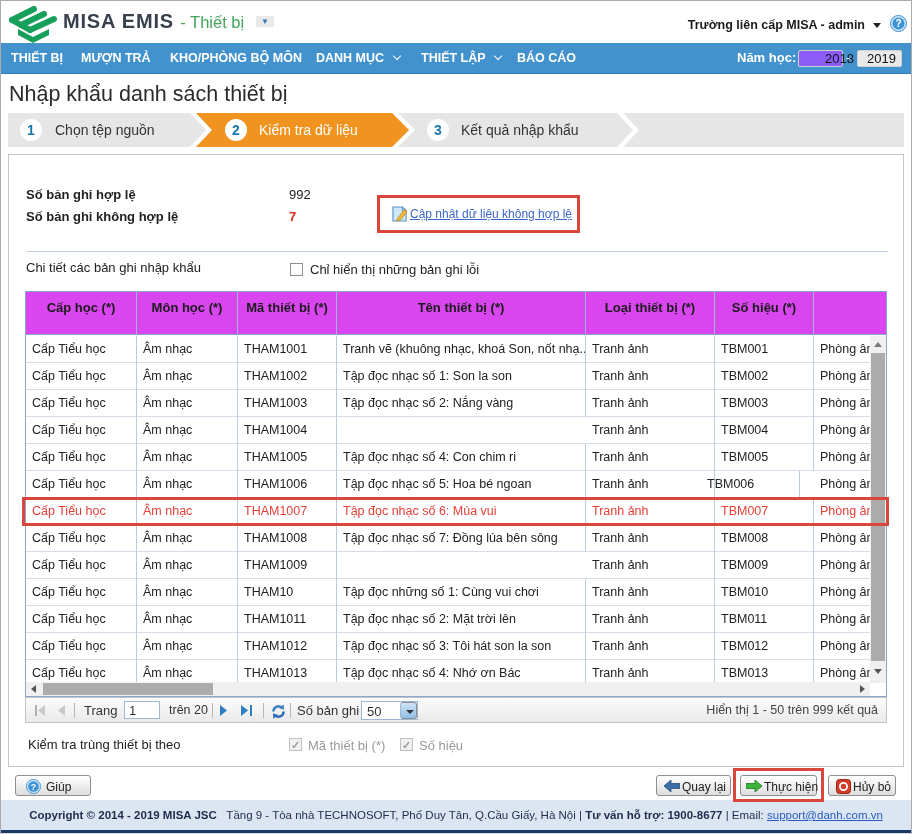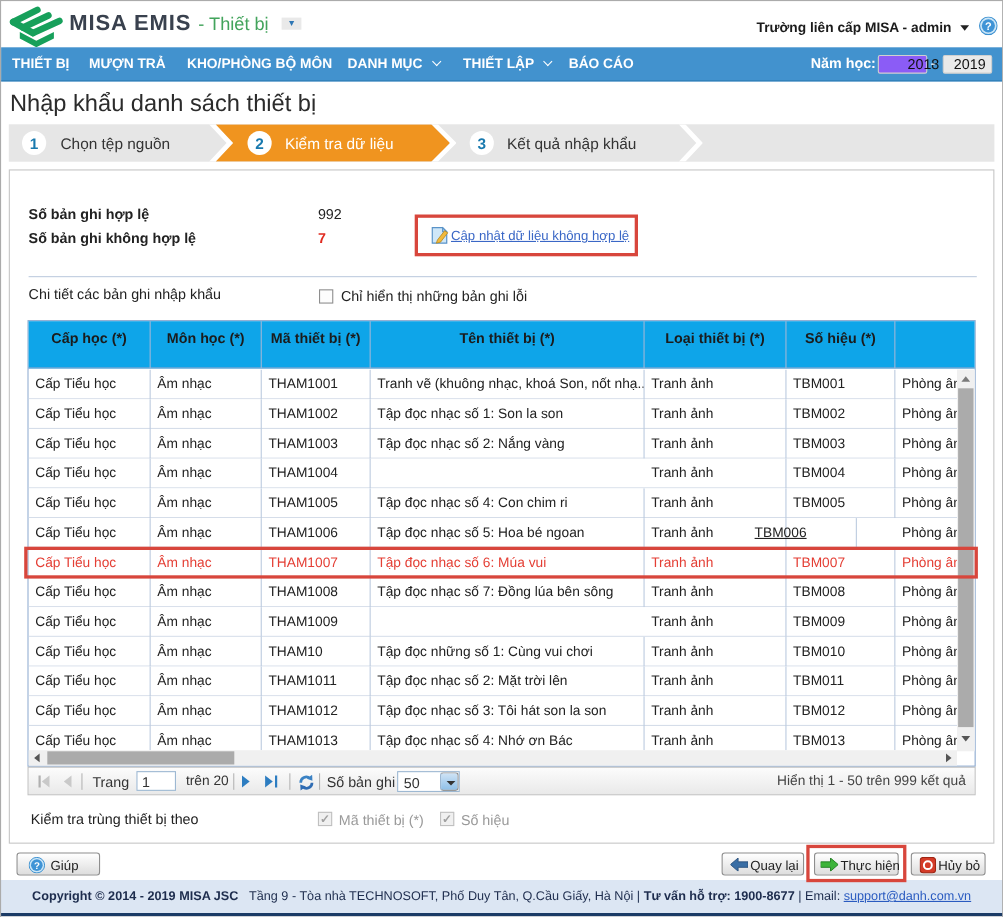--- a/index.html
+++ b/index.html
@@ -41,21 +41,21 @@
 .lbl { position:absolute; font-size:13px; color:#222; }
 .bold { font-weight:bold; }
 #redbox1 { left:368px; top:40px; width:203px; height:38px; border:3px solid #d8463c; }
 #updlink { position:absolute; left:30px; top:9px; font-size:12px; white-space:nowrap; color:#3a67c6; text-decoration:underline; }
 #hr1 { left:17px; top:96px; width:862px; height:0; border-top:1px solid #bfcddf; }
 .cb { position:absolute; width:13px; height:13px; border:1px solid #8e8e8e; background:#fdfdfd; }
 .cbd { position:absolute; width:13px; height:13px; border:1px solid #c0c0c0; background:#f0f0f0; color:#a0a0a0; font-size:11px; line-height:12px; text-align:center; font-weight:bold;}
 
 
 #grid { left:16px; top:136px; width:862px; height:406px; border:1px solid #8aa8cf; background:#fff; }
-#ghead { position:absolute; left:0; top:0; width:860px; height:43px; background:#0ea5e9; border-bottom:1px solid #8aa8cf; }
+#ghead { position:absolute; left:0; top:0; width:860px; height:43px; background:#d946ef; border-bottom:1px solid #8aa8cf; }
 #ghead .hc { position:absolute; top:0; height:43px; border-right:1px solid #9db7d8; font-size:13px; font-weight:bold; color:#1b1b1b; text-align:center; padding-top:8px; }
 #gbody { position:absolute; left:0; top:44px; width:860px; height:346px; overflow:hidden; }
 .gr { position:absolute; left:0; width:860px; height:27px; border-bottom:1px solid #d5dde9; background:#fff; }
 .gc { position:absolute; top:0; height:27px; line-height:26px; border-right:1px solid #bccbdf; font-size:12.5px; color:#222; padding-left:6px; white-space:nowrap; overflow:hidden; }
 #redrow { position:absolute; left:-4px; top:205px; width:867px; height:29px; border:3px solid #d8463c; z-index:5; }
 .redtext .gc { color:#e43f35; }
 
 
 #vsb { position:absolute; right:0px; top:44px; width:16px; height:347px; background:#f0f0f0; }
 #vsb .thumb { position:absolute; left:1px; top:17px; width:14px; height:308px; background:#ababab; }
@@ -206,21 +206,21 @@
           <div class="gc" style="left:560px;width:129px;">Tranh ảnh</div>
           <div class="gc" style="left:689px;width:99px;">TBM005</div>
           <div class="gc" style="left:788px;width:57px;border-right:none;">Phòng âm</div>
         </div>
         <div class="gr" style="top:135px;">
           <div class="gc" style="left:0px;width:111px;">Cấp Tiểu học</div>
           <div class="gc" style="left:111px;width:101px;">Âm nhạc</div>
           <div class="gc" style="left:212px;width:99px;">THAM1006</div>
           <div class="gc" style="left:311px;width:249px;">Tập đọc nhạc số 5: Hoa bé ngoan</div>
           <div class="gc" style="left:560px;width:129px;">Tranh ảnh</div>
-          <div class="gc" style="left:654px;width:99px;text-decoration:underline;">TBM006</div>
+          <div class="gc" style="left:675px;width:99px;">TBM006</div>
           <div class="gc" style="left:788px;width:57px;border-right:none;">Phòng âm</div>
         </div>
         <div class="gr redtext" style="top:162px;">
           <div class="gc" style="left:0px;width:111px;">Cấp Tiểu học</div>
           <div class="gc" style="left:111px;width:101px;">Âm nhạc</div>
           <div class="gc" style="left:212px;width:99px;">THAM1007</div>
           <div class="gc" style="left:311px;width:249px;">Tập đọc nhạc số 6: Múa vui</div>
           <div class="gc" style="left:560px;width:129px;">Tranh ảnh</div>
           <div class="gc" style="left:689px;width:99px;">TBM007</div>
           <div class="gc" style="left:788px;width:57px;border-right:none;">Phòng âm</div>

